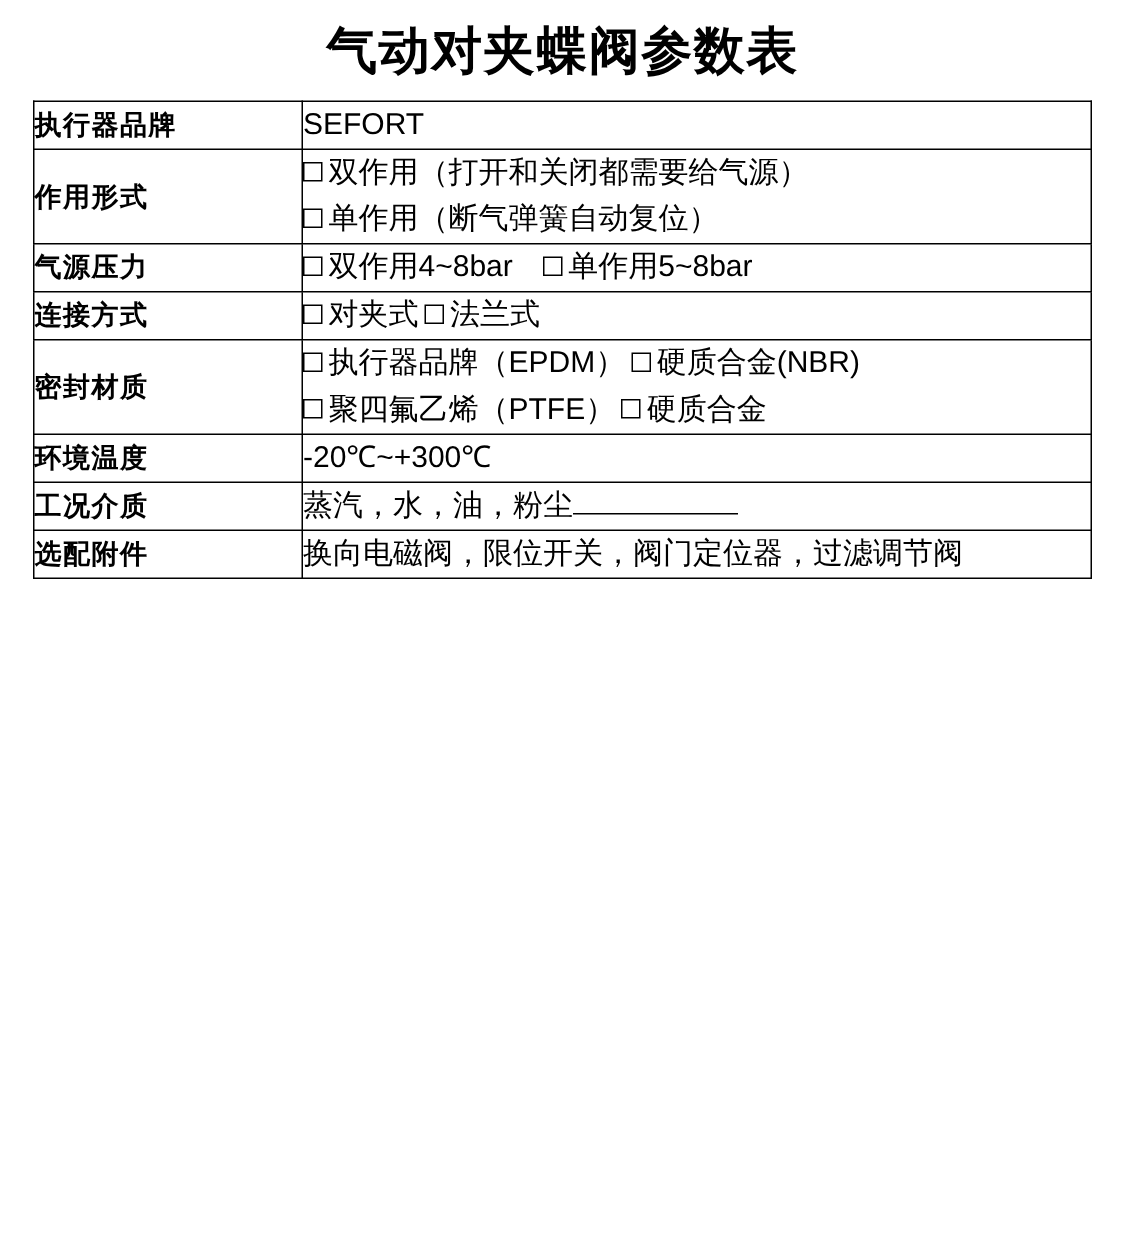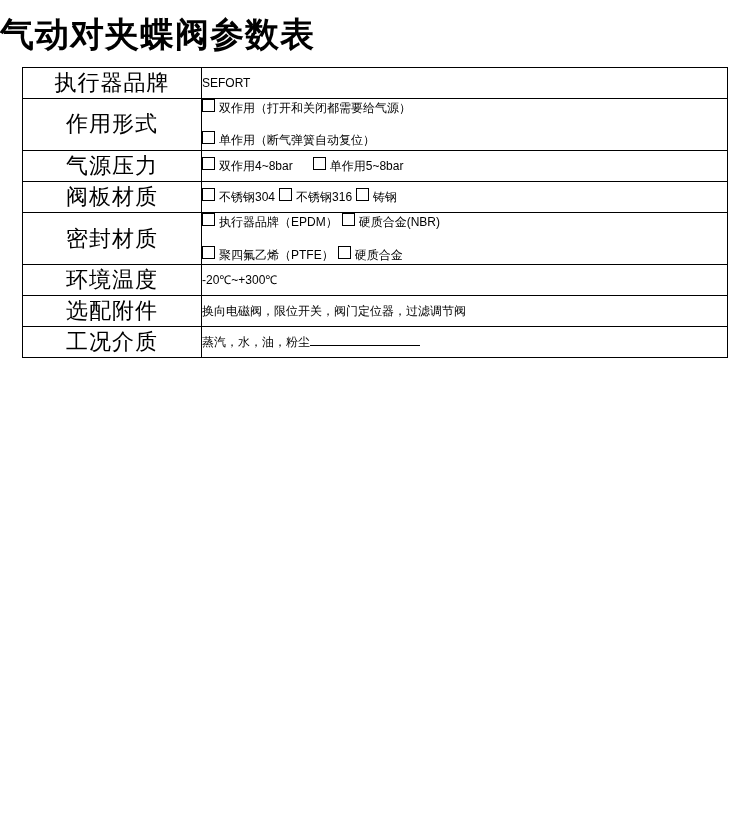--- a/index.html
+++ b/index.html
@@ -14,58 +14,57 @@
     color: #000000;
     overflow: hidden;
   }
   .page {
     width: 750px;
     height: 825px;
     position: relative;
     box-sizing: border-box;
   }
   .title {
-    text-align: left;
+    text-align: center;
     font-size: 34px;
     font-weight: bold;
     letter-spacing: 1px;
     padding-top: 14px;
     padding-bottom: 12px;
     line-height: 1.2;
   }
   table.spec {
     border-collapse: collapse;
     width: 706px;
     margin: 0 auto;
     table-layout: fixed;
   }
   table.spec td {
     border: 1px solid #000000;
     vertical-align: middle;
     padding: 0;
   }
   td.label {
     width: 178px;
-    text-align: center;
-    font-size: 22px;
-    font-weight: normal;
+    text-align: left;
+    font-size: 18px;
+    font-weight: bold;
     letter-spacing: 1px;
     padding: 6px 4px;
   }
   td.value {
     padding: 7px 10px 7px 16px;
-    font-size: 12px;
+    font-size: 20px;
     line-height: 1.55;
   }
   .row-line {
     display: block;
     white-space: nowrap;
   }
   .row-line + .row-line {
-    margin-top: 14px;
   }
   .box {
     display: inline-block;
     width: 11px;
     height: 11px;
     border: 1px solid #000;
     margin-right: 4px;
     vertical-align: baseline;
     position: relative;
     top: 0px;
@@ -111,45 +110,45 @@
             <span class="row-line"><span class="box"></span><span class="txt">单作用（断气弹簧自动复位）</span></span>
           </td>
         </tr>
         <tr>
           <td class="label">气源压力</td>
           <td class="value">
             <span class="row-line"><span class="box"></span><span class="txt">双作用4~8bar</span><span class="gap-md"></span><span class="box-after"></span><span class="txt">单作用5~8bar</span></span>
           </td>
         </tr>
         <tr>
-          <td class="label">阀板材质</td>
+          <td class="label">连接方式</td>
           <td class="value">
-            <span class="row-line"><span class="box"></span><span class="txt">不锈钢304</span><span class="box-after"></span><span class="txt">不锈钢316</span><span class="box-after"></span><span class="txt">铸钢</span></span>
+            <span class="row-line"><span class="box"></span><span class="txt">对夹式</span><span class="box-after"></span><span class="txt">法兰式</span></span>
           </td>
         </tr>
         <tr>
           <td class="label">密封材质</td>
           <td class="value">
             <span class="row-line"><span class="box"></span><span class="txt">执行器品牌（EPDM）</span><span class="box-after"></span><span class="txt">硬质合金(NBR)</span></span>
             <span class="row-line"><span class="box"></span><span class="txt">聚四氟乙烯（PTFE）</span><span class="box-after"></span><span class="txt">硬质合金</span></span>
           </td>
         </tr>
         <tr>
           <td class="label">环境温度</td>
           <td class="value">
             <span class="row-line"><span class="txt">-20℃~+300℃</span></span>
           </td>
         </tr>
         <tr>
+          <td class="label">工况介质</td>
+          <td class="value">
+            <span class="row-line"><span class="txt">蒸汽，水，油，粉尘</span><span class="underline u-110"></span></span>
+          </td>
+        </tr>
+        <tr>
           <td class="label">选配附件</td>
           <td class="value">
             <span class="row-line"><span class="txt">换向电磁阀，限位开关，阀门定位器，过滤调节阀</span></span>
-          </td>
-        </tr>
-        <tr>
-          <td class="label">工况介质</td>
-          <td class="value">
-            <span class="row-line"><span class="txt">蒸汽，水，油，粉尘</span><span class="underline u-110"></span></span>
           </td>
         </tr>
       </tbody>
   </table>
 </div>
 
 </body></html>

